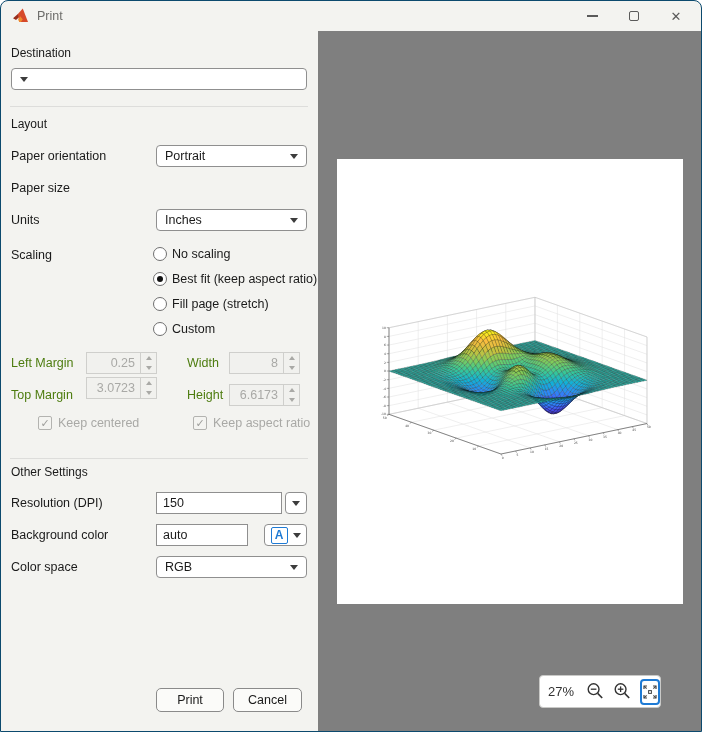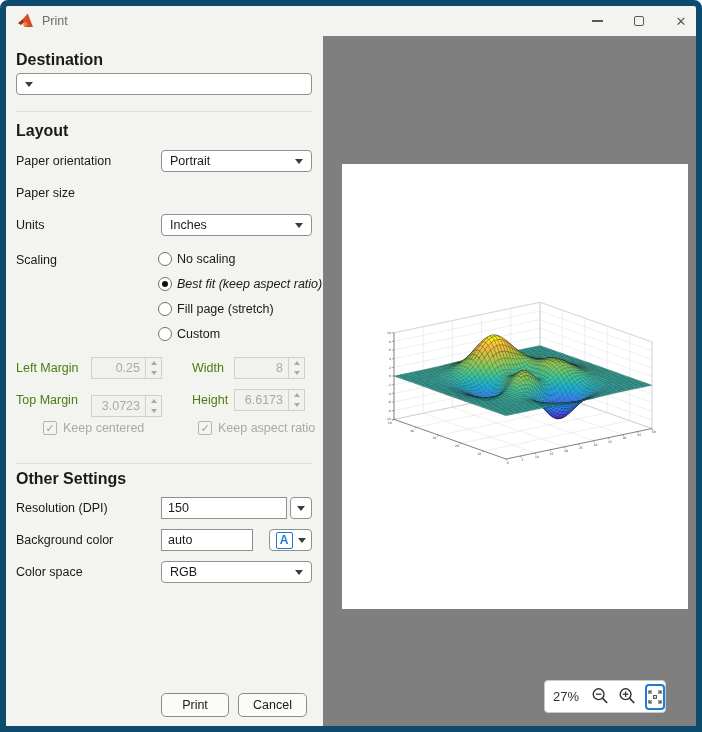--- a/index.html
+++ b/index.html
@@ -1,32 +1,32 @@
 <!DOCTYPE html>
 <html><head>
 <meta charset="utf-8">
 <style>
   * { margin:0; padding:0; box-sizing:border-box; }
   html,body { background:#ffffff; font-family:"Liberation Sans", sans-serif; }
   .window{
     position:relative; width:702px; height:732px; background:#f3f3f0;
-    border:6px solid #0c4a6e; border-radius:8px 8px 0 0; overflow:hidden;
+    border:1px solid #0c4a6e; border-radius:8px 8px 0 0; overflow:hidden;
   }
   
   .titlebar{ position:absolute; left:0; top:0; width:702px; height:30px; }
   .titlebar .logo{ position:absolute; left:12px; top:7px; }
   .titlebar .title{ position:absolute; left:36px; top:8px; font-size:12.5px; color:#6d6d6b; }
   .win-controls{ position:absolute; right:6px; top:0; height:30px; display:flex; }
   .win-btn{ width:42px; height:30px; display:flex; align-items:center; justify-content:center; }
   .glyph-min{ width:11px; height:1.4px; background:#5a5a5a; }
   .glyph-max{ width:10px; height:10px; border:1.2px solid #5a5a5a; border-radius:2px; }
   .glyph-close{ font-size:13px; color:#5a5a5a; line-height:1; }
   
   .panel{ position:absolute; left:0; top:30px; width:317px; height:702px; background:#f3f3f0; }
-  .heading{ position:absolute; font-size:16px; font-weight:bold; color:#1a1a1a; }
+  .heading{ position:absolute; font-size:12px; font-weight:normal; color:#1a1a1a; }
   .lbl{ position:absolute; font-size:12.5px; color:#1a1a1a; }
   .lbl.dis{ color:#4d7c0f; }
   .divider{ position:absolute; left:9px; width:298px; height:1px; background:#dddddb; }
   .dropdown{
     position:absolute; height:22px; background:#fff; border:1px solid #8f8f8f; border-radius:4px;
     display:flex; align-items:center; padding:0 8px; cursor:default;
   }
   .dd-text{ font-size:12.5px; color:#1a1a1a; flex:1; white-space:nowrap; overflow:hidden; }
   .arrow-down{ width:0; height:0; border-left:4px solid transparent; border-right:4px solid transparent; border-top:5px solid #3c3c3c; }
   .radio-row{ position:absolute; left:152px; display:flex; align-items:center; height:18px; }
@@ -117,21 +117,21 @@
       <span class="dd-text">Inches</span>
       <span class="arrow-down"></span>
     </div>
 
     <div class="lbl" style="left:10px; top:217px;">Scaling</div>
 
     <div class="radio-row" style="top:214px;">
       <span class="radio"></span>
       <span class="radio-lbl">No scaling</span>
     </div>
-    <div class="radio-row" style="top:239px;font-style:italic;">
+    <div class="radio-row" style="top:239px;">
       <span class="radio on">
           <span class="dot"></span>
         </span>
       <span class="radio-lbl">Best fit (keep aspect ratio)</span>
     </div>
     <div class="radio-row" style="top:264px;">
       <span class="radio"></span>
       <span class="radio-lbl">Fill page (stretch)</span>
     </div>
     <div class="radio-row" style="top:289px;">
@@ -158,21 +158,21 @@
         <div class="sb">
             <span class="tri-up"></span>
           </div>
         <div class="sb">
             <span class="tri-dn"></span>
           </div>
       </div>
     </div>
 
     <div class="lbl dis" style="left:10px; top:357px;">Top Margin</div>
-    <div class="spinfield" style="left:85px; top:359px;">
+    <div class="spinfield" style="left:85px; top:346px;">
       <div class="spin-box">3.0723</div>
       <div class="spin-btns">
         <div class="sb">
             <span class="tri-up"></span>
           </div>
         <div class="sb">
             <span class="tri-dn"></span>
           </div>
       </div>
     </div>

